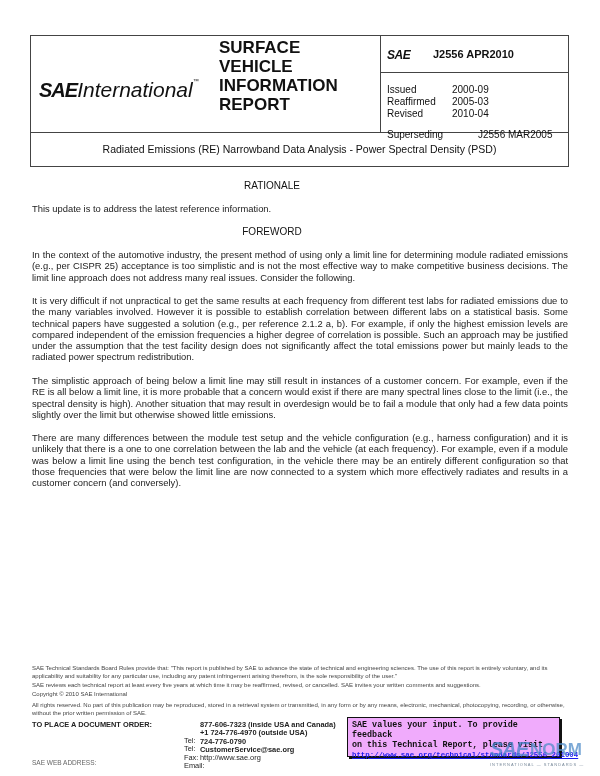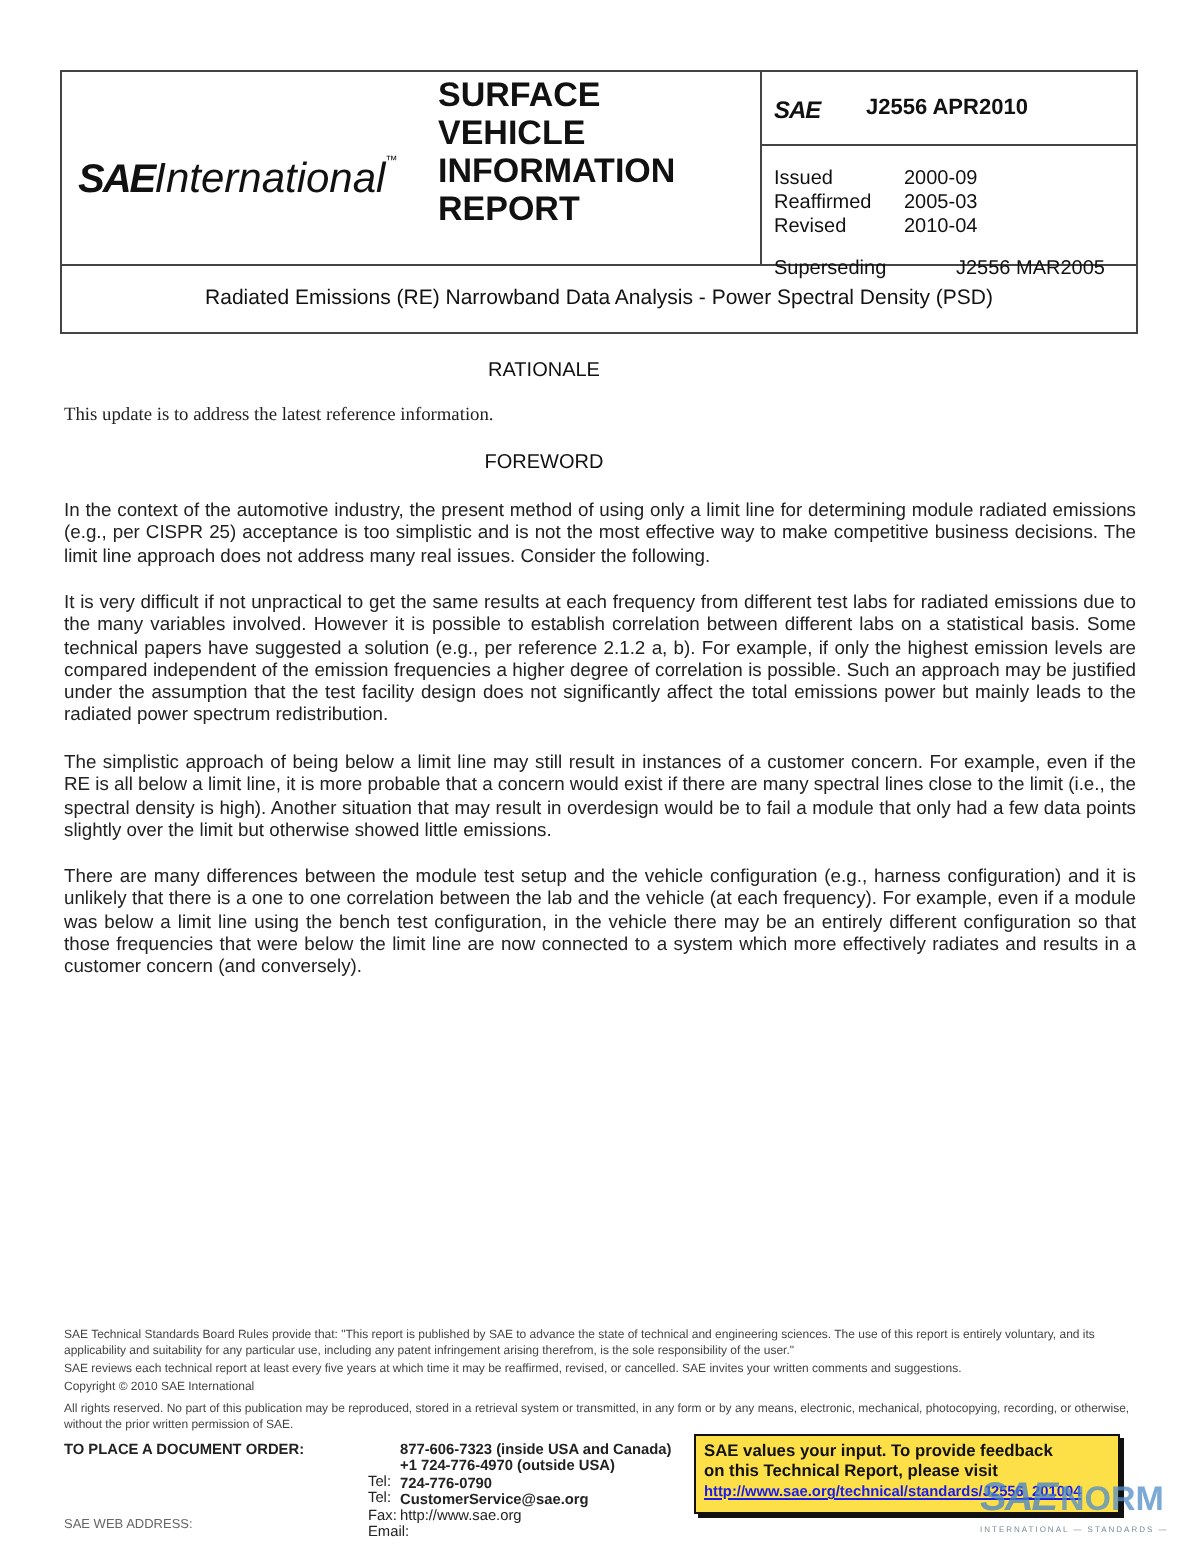--- a/index.html
+++ b/index.html
@@ -31,23 +31,23 @@
   .section-h { position:absolute; left:0; width:544px; text-align:center; font-size:10px; }
   .para { position:absolute; left:32px; width:536px; font-size:9.4px; line-height:11.3px;
           text-align:justify; color:#222; }
   .fine { position:absolute; left:32px; width:540px; font-size:6px; line-height:8px; color:#444; }
   .order { position:absolute; left:32px; top:721px; font-size:7.4px; line-height:8.3px; color:#222; }
   .order .lbl { position:absolute; left:0; top:0; font-weight:bold; white-space:nowrap; }
   .order .col-k { position:absolute; left:127px; top:16px; width:40px;margin-left:25px; }
   .order .col-v { position:absolute; left:168px; top:0; white-space:nowrap; }
   .order .bold { font-weight:bold; }
   .feedback { position:absolute; left:347px; top:717px; width:213px; height:40px;
-              border:1px solid #111; box-shadow:2px 2px 0 #111; background:#fde047;
+              border:1px solid #111; box-shadow:2px 2px 0 #111; background:#f0abfc;
               font-size:8.4px; line-height:10px; font-weight:bold; padding:2px 4px;
-              box-sizing:border-box; }
+              box-sizing:border-box;font-family:Liberation Mono, monospace; }
   .feedback a { color:#1a1aee; text-decoration:underline; font-weight:bold; font-size:7.4px; }
   .doc-id { position:absolute; left:32px; top:759px; font-size:6.5px; color:#666; }
   .watermark { position:absolute; left:490px; top:740px; width:110px; height:36px; }
   .watermark .wm-sae { position:absolute; left:0; top:-2px; font-size:20px; font-weight:bold;
                        font-style:italic; color:rgba(70,130,200,0.75); letter-spacing:-1px; }
   .watermark .wm-norm { position:absolute; left:40px; top:0; font-size:17px; font-weight:bold;
                         color:rgba(80,140,200,0.75); }
   .watermark .wm-sub { position:absolute; left:0; top:22px; font-size:4px; color:#789;
                        letter-spacing:1px; white-space:nowrap; }
 </style>
@@ -85,21 +85,21 @@
           <span class="k">Superseding</span>
           <span>J2556 MAR2005</span>
         </div>
       </div>
     </div>
   </div>
   <div class="title-box">Radiated Emissions (RE) Narrowband Data Analysis - Power Spectral Density (PSD)</div>
 </div>
 
 <div class="section-h" style="top:180px;">RATIONALE</div>
-<div class="para" style="top:203px;font-family:Liberation Serif, serif;">This update is to address the latest reference information.</div>
+<div class="para" style="top:203px;">This update is to address the latest reference information.</div>
 <div class="section-h" style="top:226px;">FOREWORD</div>
 
 <div class="para" style="top:249px;">In the context of the automotive industry, the present method of using only a limit line for determining module radiated emissions (e.g., per CISPR 25) acceptance is too simplistic and is not the most effective way to make competitive business decisions. The limit line approach does not address many real issues. Consider the following.</div>
 <div class="para" style="top:295px;">It is very difficult if not unpractical to get the same results at each frequency from different test labs for radiated emissions due to the many variables involved. However it is possible to establish correlation between different labs on a statistical basis. Some technical papers have suggested a solution (e.g., per reference 2.1.2 a, b). For example, if only the highest emission levels are compared independent of the emission frequencies a higher degree of correlation is possible. Such an approach may be justified under the assumption that the test facility design does not significantly affect the total emissions power but mainly leads to the radiated power spectrum redistribution.</div>
 <div class="para" style="top:375px;">The simplistic approach of being below a limit line may still result in instances of a customer concern. For example, even if the RE is all below a limit line, it is more probable that a concern would exist if there are many spectral lines close to the limit (i.e., the spectral density is high). Another situation that may result in overdesign would be to fail a module that only had a few data points slightly over the limit but otherwise showed little emissions.</div>
 <div class="para" style="top:432px;">There are many differences between the module test setup and the vehicle configuration (e.g., harness configuration) and it is unlikely that there is a one to one correlation between the lab and the vehicle (at each frequency). For example, even if a module was below a limit line using the bench test configuration, in the vehicle there may be an entirely different configuration so that those frequencies that were below the limit line are now connected to a system which more effectively radiates and results in a customer concern (and conversely).</div>
 
 <div class="fine" style="top:664px;">SAE Technical Standards Board Rules provide that: "This report is published by SAE to advance the state of technical and engineering sciences. The use of this report is entirely voluntary, and its applicability and suitability for any particular use, including any patent infringement arising therefrom, is the sole responsibility of the user."</div>
 <div class="fine" style="top:681px;">SAE reviews each technical report at least every five years at which time it may be reaffirmed, revised, or cancelled. SAE invites your written comments and suggestions.</div>
 <div class="fine" style="top:690px;">Copyright © 2010 SAE International</div>

